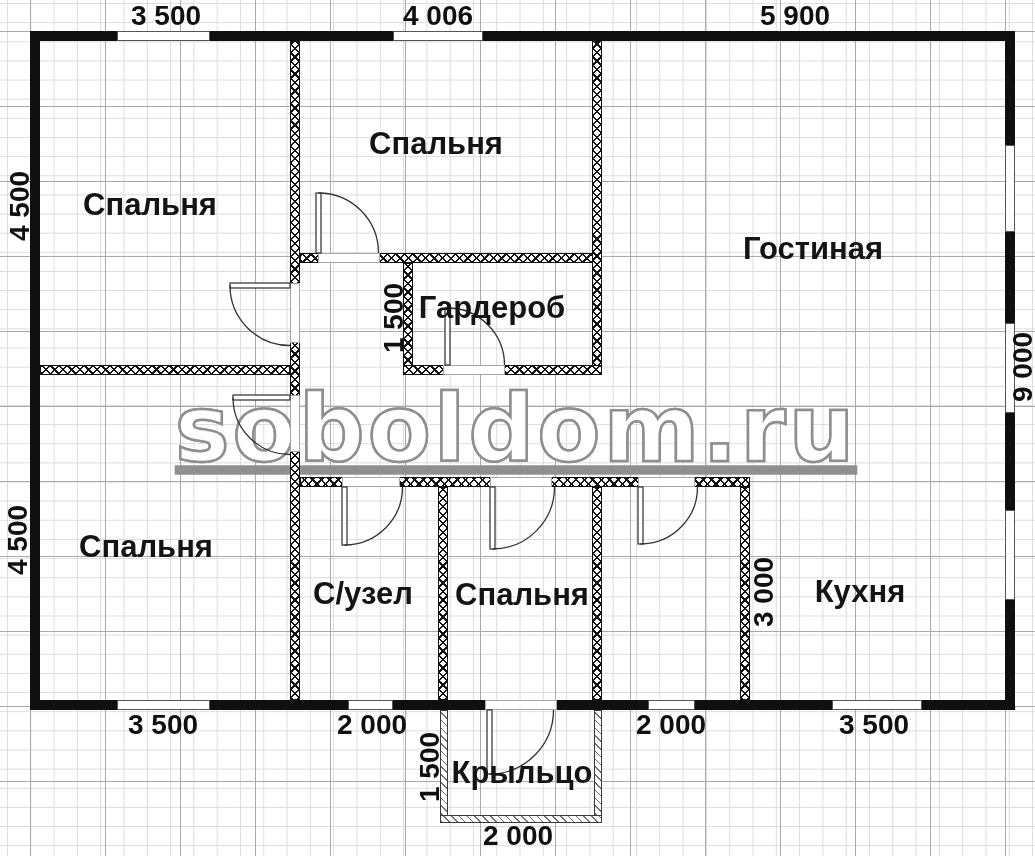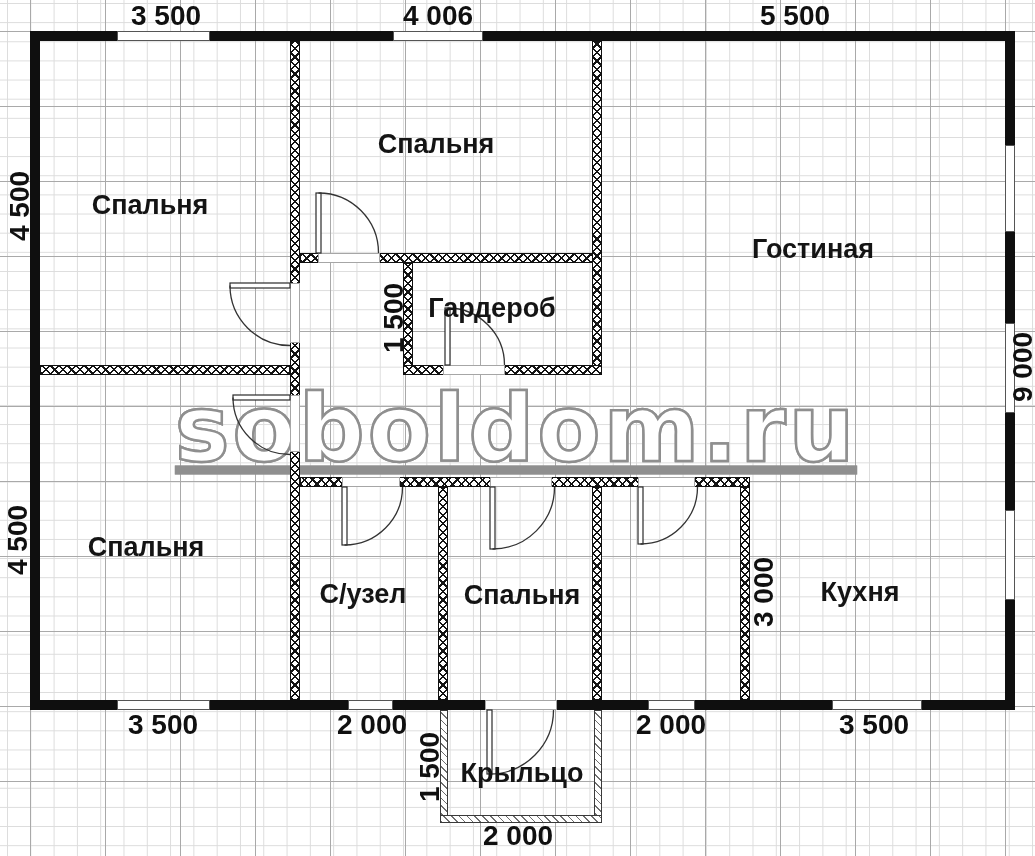--- a/index.html
+++ b/index.html
@@ -33,21 +33,21 @@
   }
   .wall.porchwall{
     background:repeating-linear-gradient(45deg, #6e6e6e 0 1.1px, transparent 1.1px 5.5px), #fff;
     border:1px solid #3a3a3a;
   }
   .window{position:absolute;z-index:3;background:#fff;border:1px solid #555;box-sizing:border-box;}
   .sill{position:absolute;z-index:3;background:#fff;border:1px solid #a6a6a6;box-sizing:border-box;}
   .door{position:absolute;z-index:4;overflow:visible;}
   .room-label{
     position:absolute;z-index:5;transform:translate(-50%,-50%);
-    font-weight:700;font-size:27px;color:#141414;white-space:nowrap;
+    font-weight:700;font-size:31px;color:#141414;white-space:nowrap;
   }
   .dim{
     position:absolute;z-index:5;transform:translate(-50%,-50%);
     font-weight:700;font-size:28px;color:#101010;white-space:nowrap;
   }
   .dim.rot{transform:translate(-50%,-50%) rotate(-90deg);}
 </style>
 </head>
 <body>
 
@@ -132,21 +132,21 @@
   <div class="room-label" style="left:492px;top:308px">Гардероб</div>
   <div class="room-label" style="left:813px;top:249px">Гостиная</div>
   <div class="room-label" style="left:146px;top:547px">Спальня</div>
   <div class="room-label" style="left:363px;top:594px">С/узел</div>
   <div class="room-label" style="left:522px;top:595px">Спальня</div>
   <div class="room-label" style="left:860px;top:592px">Кухня</div>
   <div class="room-label" style="left:522px;top:773px">Крыльцо</div>
 
   <div class="dim" style="left:166px;top:16px">3 500</div>
   <div class="dim" style="left:438px;top:16px">4 006</div>
-  <div class="dim" style="left:795px;top:16px">5 500</div>
+  <div class="dim" style="left:795px;top:16px">5 900</div>
 
   <div class="dim" style="left:163px;top:725px">3 500</div>
   <div class="dim" style="left:372px;top:725px">2 000</div>
   <div class="dim" style="left:671px;top:725px">2 000</div>
   <div class="dim" style="left:874px;top:725px">3 500</div>
 
   <div class="dim rot" style="left:20px;top:206px">4 500</div>
   <div class="dim rot" style="left:18px;top:540px">4 500</div>
   <div class="dim rot" style="left:1023px;top:367px">9 000</div>
 

